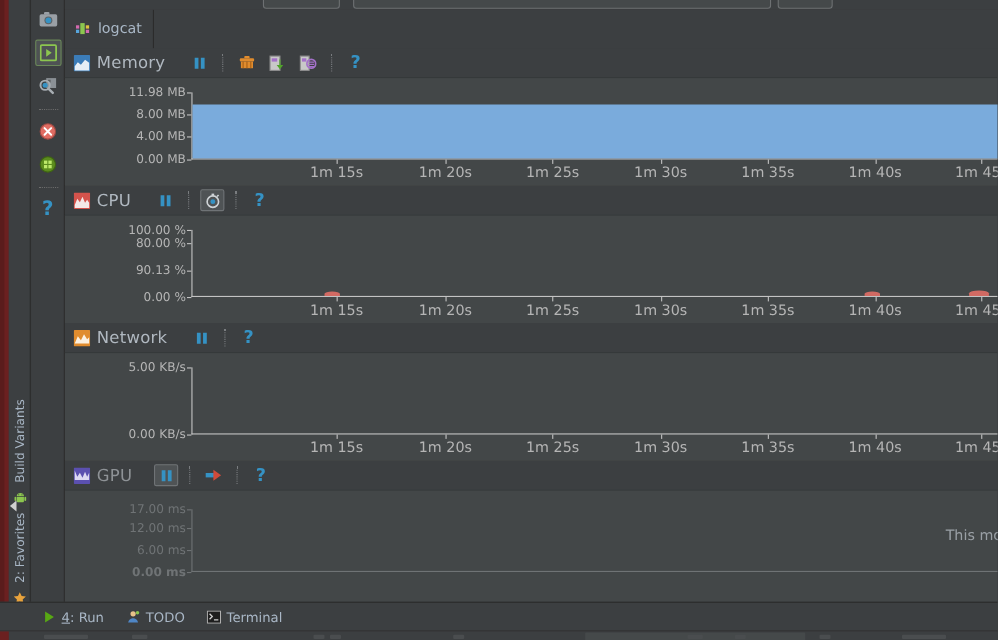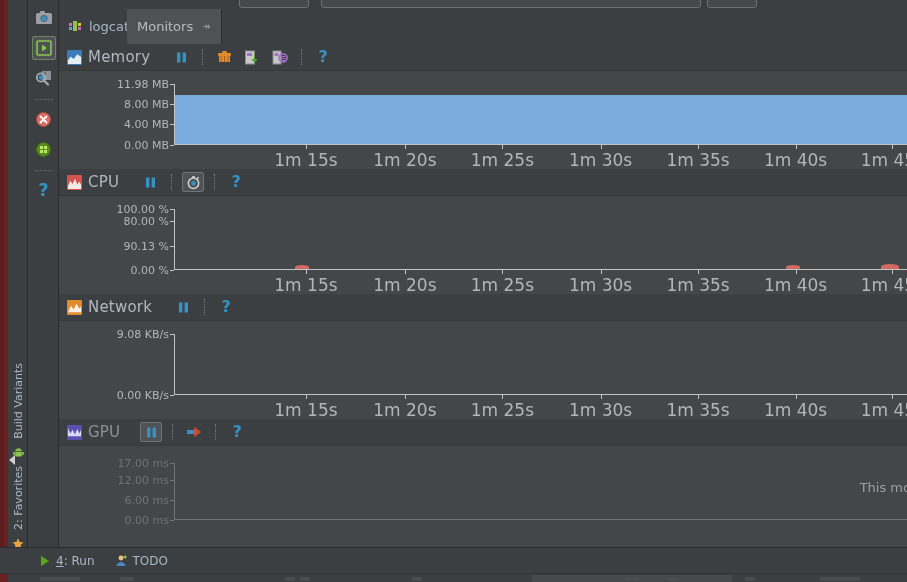--- a/index.html
+++ b/index.html
@@ -115,21 +115,21 @@
   }
   .ylabel.dim { color: #6f7375; }
   .plot { position: absolute; padding-left: 12px; }
   .axis-v { position: absolute; left: 0; top: 0; bottom: 0; width: 1px; background: #c3c3c3; }
   .axis-h { position: absolute; left: 0; right: 0; bottom: 0; height: 1px; background: #c3c3c3; }
   .axis-v.dim, .axis-h.dim { background: #6f7375; }
   .ytick { position: absolute; left: -4px; width: 4px; height: 1px; background: #c3c3c3; }
   .ytick.dim { background: #6f7375; }
   .xtick { position: absolute; bottom: -4px; width: 1px; height: 4px; background: #c3c3c3; }
   .xlabel {
-    position: absolute; font-size: 17px; color: #b5b5b5;
+    position: absolute; font-size: 13px; color: #b5b5b5;
     transform: translateX(-50%); white-space: nowrap;
   }
   .mem-fill { position: absolute; background: #7aabdc; }
   .cpu-blip { position: absolute; bottom: 1px; background: #d16a63; border-radius: 50% 50% 0 0; }
   .gpu-msg {
     position: absolute; font-size: 13px; color: #9aa0a6; white-space: nowrap;
   }
 
   
   .statusbar {
@@ -239,24 +239,20 @@
     <div class="tabstrip">
       <div class="tab logcat">
         <svg width="15" height="13" viewBox="0 0 15 13">
           <rect x="0" y="3" width="3" height="3" fill="#d36ab0"></rect>
           <rect x="0" y="7" width="3" height="3" fill="#58a6dd"></rect>
           <rect x="4" y="1" width="4" height="10" fill="#8cc64f"></rect>
           <rect x="9" y="3" width="3" height="3" fill="#e0c341"></rect>
           <rect x="9" y="7" width="3" height="3" fill="#d36ab0"></rect>
         </svg>
         <span>logcat</span>
-      </div>
-      <div class="tab monitors">
-        <span>Monitors</span>
-        <span class="pin">↠</span>
       </div>
     </div>
 
     <div class="section" style="top:44px; height:125px;">
       <div class="sec-head">
         <svg class="sec-icon" viewBox="0 0 16 16">
           <rect width="16" height="16" fill="#3b7cb8"></rect>
           <path d="M1 11l3-4 3 2.5 4-5 4 3V15H1z" fill="#e6eef5"></path>
         </svg>
         <span class="sec-title">Memory</span>
@@ -408,21 +404,21 @@
         <div class="tb-sep"></div>
         <div class="tb-btn">
           <span class="qmark">?</span>
         </div>
       </div>
       <div class="chart-area" style="position:absolute; top:26px; left:0; right:0; height:99px;">
         <div class="plot" style="left:115px; right:0; top:13px; bottom:24px;">
           <div class="axis-v"></div>
           <div class="axis-h"></div>
           <div class="ytick" style="top:0;"></div>
-          <span class="ylabel" style="top:0;">9.08 KB/s</span>
+          <span class="ylabel" style="top:0;">5.00 KB/s</span>
           <div class="ytick" style="top:100%;"></div>
           <span class="ylabel" style="top:100%;">0.00 KB/s</span>
 
           <div class="xtick" style="left:18%;"></div>
           <div class="xtick" style="left:31.5%;"></div>
           <div class="xtick" style="left:44.8%;"></div>
           <div class="xtick" style="left:58.2%;"></div>
           <div class="xtick" style="left:71.5%;"></div>
           <div class="xtick" style="left:84.8%;"></div>
           <div class="xtick" style="left:98%;"></div>
@@ -467,21 +463,21 @@
         <div class="plot" style="left:115px; right:0; top:17px; bottom:36px;">
           <div class="axis-v dim"></div>
           <div class="axis-h dim"></div>
           <div class="ytick dim" style="top:0;"></div>
           <span class="ylabel dim" style="top:0;">17.00 ms</span>
           <div class="ytick dim" style="top:29%;"></div>
           <span class="ylabel dim" style="top:29%;">12.00 ms</span>
           <div class="ytick dim" style="top:65%;"></div>
           <span class="ylabel dim" style="top:65%;">6.00 ms</span>
           <div class="ytick dim" style="top:100%;"></div>
-          <span class="ylabel dim" style="top:100%;">0.00 ms</span>
+          <span class="ylabel dim" style="top:100%;font-weight:bold;">0.00 ms</span>
           <span class="gpu-msg" style="right:-4px; top:29%;">This mo</span>
         </div>
       </div>
     </div>
 
   </div>
 
   <div class="statusbar">
     <div style="width:29px;"></div>
     <div class="sb-item">
@@ -490,20 +486,28 @@
       </svg>
       <span><u>4</u><span>: Run</span></span>
     </div>
     <div class="sb-item">
       <svg width="13" height="13" viewBox="0 0 13 13">
         <circle cx="6" cy="4" r="2.4" fill="#e8c28a"></circle>
         <path d="M1.5 12c.5-3 3-4 4.5-4s4 1 4.5 4z" fill="#4f86c6"></path>
         <circle cx="10" cy="3" r="1.6" fill="#8cc64f"></circle>
       </svg>
       <span>TODO</span>
+    </div>
+    <div class="sb-item">
+      <svg width="13" height="12" viewBox="0 0 13 12">
+        <rect x="0.5" y="0.5" width="12" height="11" fill="#1e1e1e" stroke="#b0b0b0"></rect>
+        <path d="M2.5 3l2.5 2.5L2.5 8" stroke="#cfcfcf" stroke-width="1.2" fill="none"></path>
+        <path d="M6.5 8.5h4" stroke="#cfcfcf" stroke-width="1.2"></path>
+      </svg>
+      <span>Terminal</span>
     </div>
   </div>
 
   <div class="statusbar-strip">
     <div class="red"></div>
     <div class="frag" style="left:40px; width:40px;"></div>
     <div class="frag" style="left:120px; width:14px;"></div>
     <div class="frag" style="left:285px; width:10px;"></div>
     <div class="frag" style="left:300px; width:10px;"></div>
     <div class="frag" style="left:412px; width:10px;"></div>

